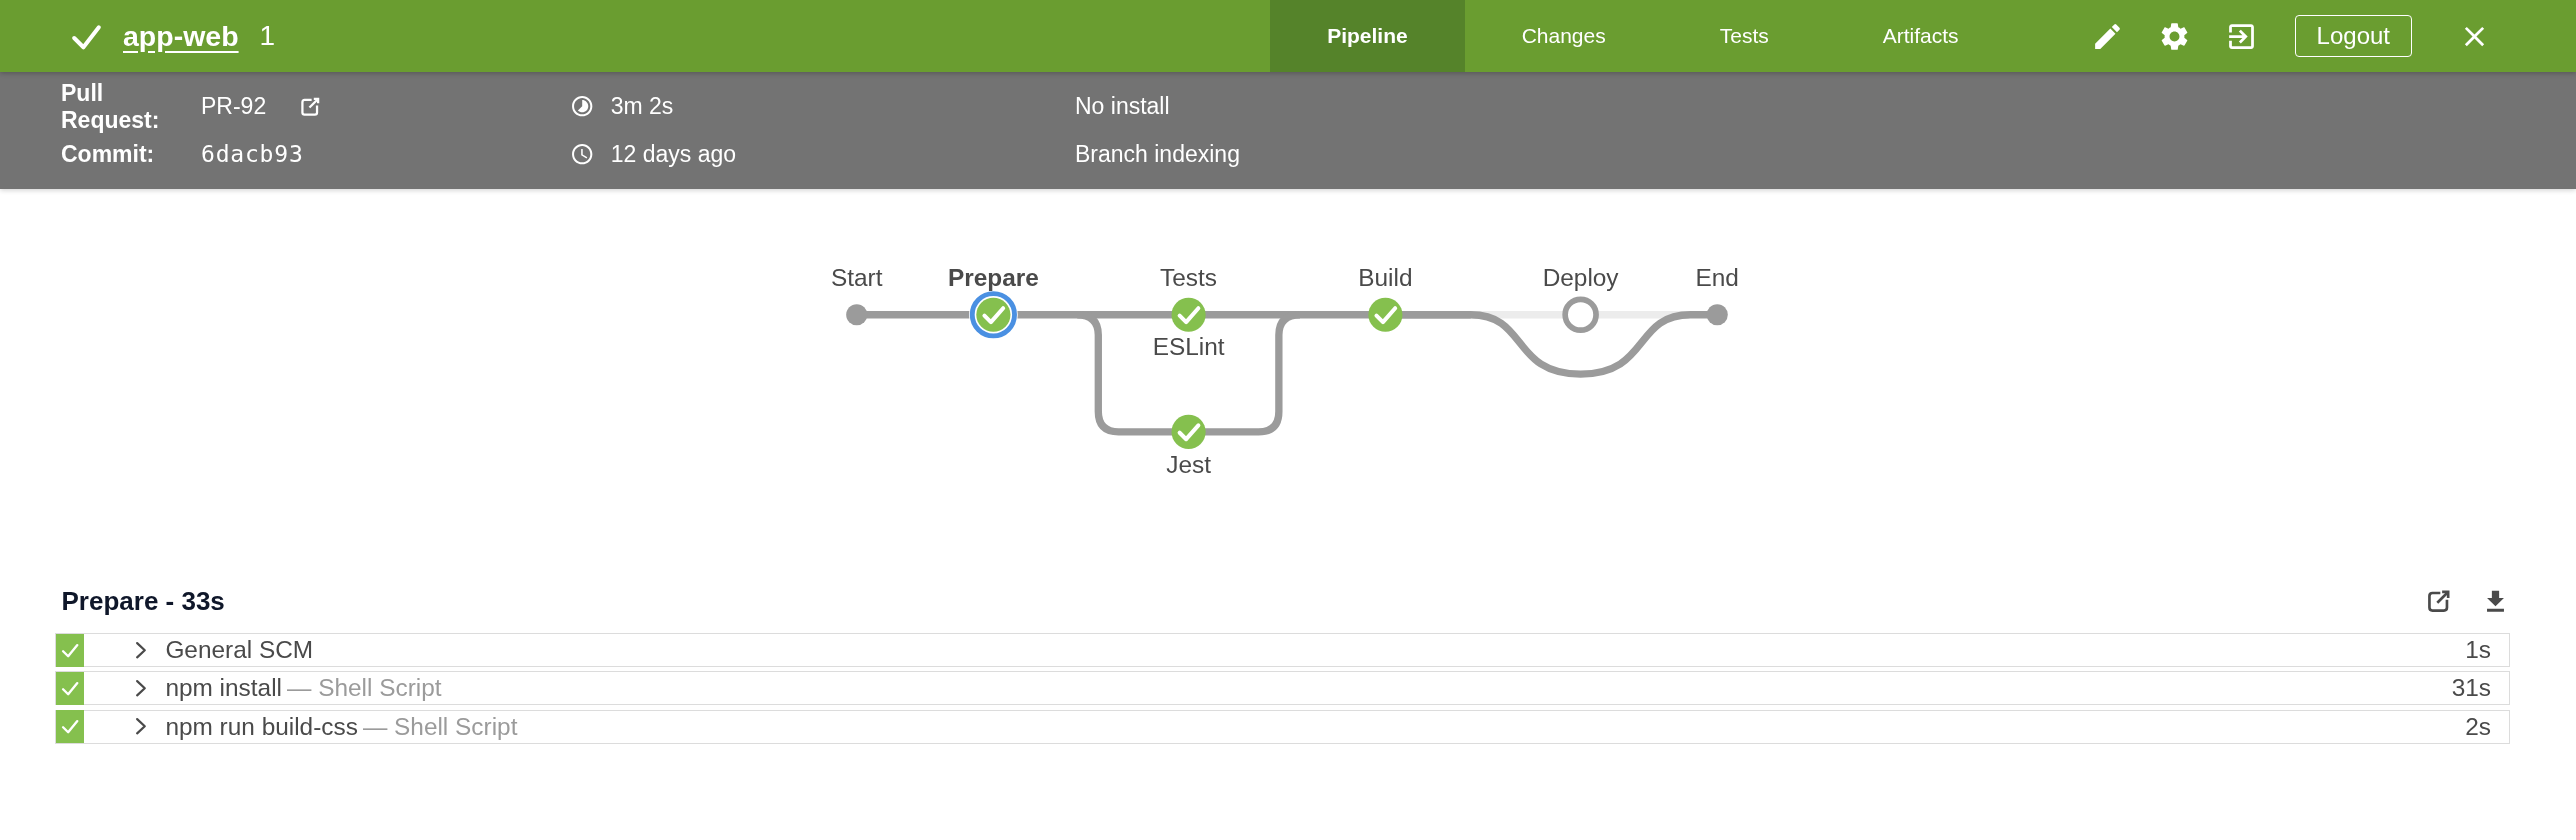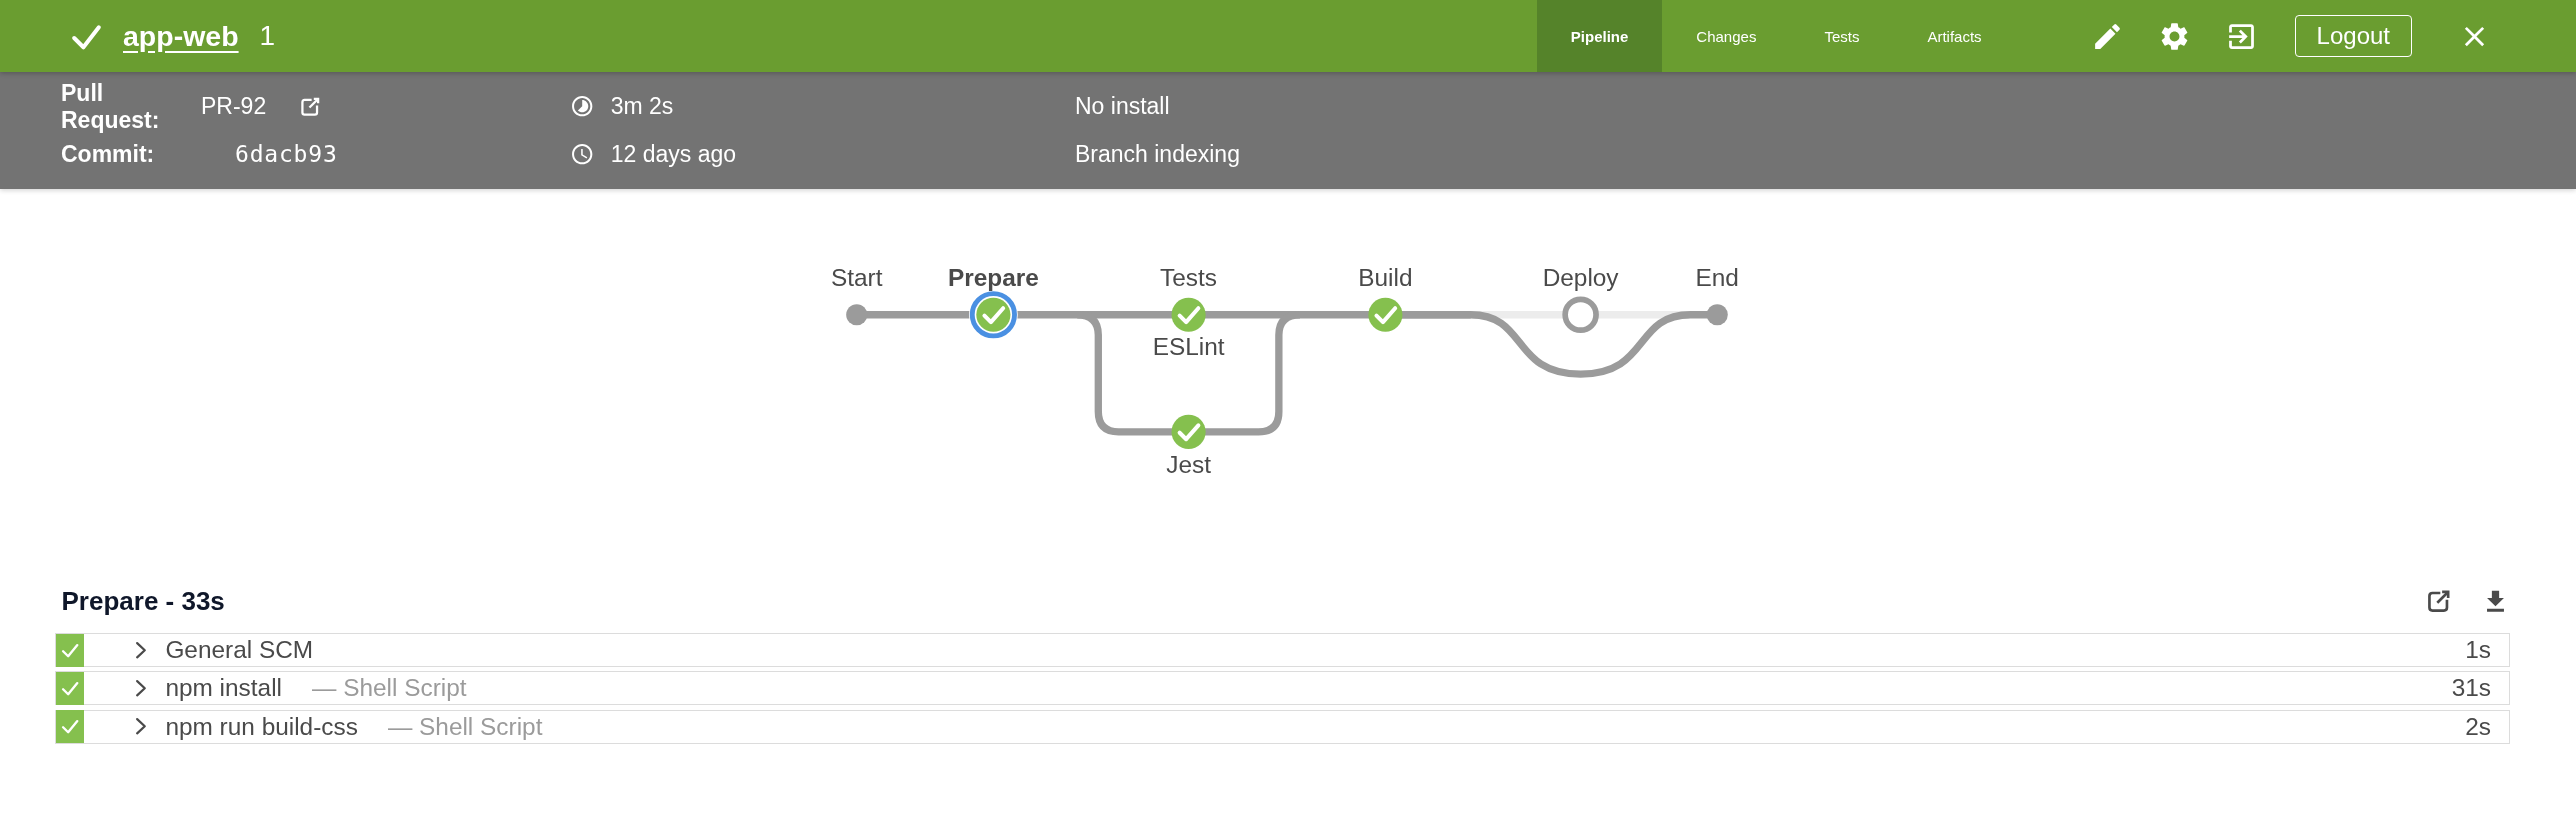--- a/index.html
+++ b/index.html
@@ -21,22 +21,22 @@
   .topbar-left { display:flex; align-items:center; padding-left:68px; }
   .status-check { width:37px; height:37px; }
   .run-title {
     margin-left:18px; font-size:28.5px; font-weight:600;
     color:#fff; text-decoration:underline; text-underline-offset:4.9px; cursor:pointer;
   }
   .run-number { margin-left:21px; font-size:28px; font-weight:400; }
 
   .tabs { margin-left:auto; display:flex; height:72px; }
   .tab {
-    display:flex; align-items:center; padding:0 34px;
-    font-size:15px; cursor:pointer; color:#fff;
+    display:flex; align-items:center; padding:0 57px;
+    font-size:21px; cursor:pointer; color:#fff;
   }
   .tab.active { background:#55832A; font-weight:700; }
 
   .topbar-actions { display:flex; align-items:center; padding:0 85px 0 41px; }
   .action-icon { width:33px; height:33px; margin-left:34px; cursor:pointer; flex:none; }
   .logout-btn {
     margin-left:37px; background:transparent; color:#fff;
     border:1.6px solid #fff; border-radius:4px;
     font-size:24px; font-family:inherit; padding:5.7px 21px; cursor:pointer;
   }
@@ -50,21 +50,21 @@
     z-index:4;
   }
   .info-col { position:absolute; top:0; display:flex; flex-direction:column; }
   .info-line { display:flex; align-items:center; height:33px; }
   .info-line + .info-line { margin-top:14.7px; }
   .col-commit { left:61px; top:18px; }
   .col-times  { left:570px; top:18px; }
   .col-cause  { left:1075px; top:18px; }
   .info-label { font-weight:700; font-size:23px; width:140px; flex:none; }
   .info-value { font-size:23px; }
-  .mono { font-family:"DejaVu Sans Mono", monospace; font-size:23px; letter-spacing:0.8px;margin-left:34px; }
+  .mono { font-family:"DejaVu Sans Mono", monospace; font-size:23px; letter-spacing:0.8px; }
   .pr-link-icon { width:26px; height:26px; margin-left:31px; cursor:pointer; }
   .info-icon { width:24.4px; height:24.4px; margin-right:16.3px; flex:none; }
   .cause-text { font-size:23px; }
 
   
   .graph { position:absolute; top:244px; left:774px; width:1026px; height:244px; }
   .stage-label { font-size:30px; fill:#4a4a4a; }
   .stage-label.bold { font-weight:700; }
 
   
@@ -79,21 +79,21 @@
     background:#fff; border:0.8px solid #dcdcdc;
     display:flex; align-items:center; cursor:pointer;
   }
   .row-strip {
     position:absolute; left:0; top:-0.8px; bottom:-0.8px; width:28px;
     background:#85C04E; display:flex; align-items:center; justify-content:center;
   }
   .row-check { width:24.4px; height:24.4px; }
   .row-chevron { width:24.4px; height:24.4px; margin-left:72px; flex:none; }
   .row-name { font-size:24.4px; color:#4a4a4a; margin-left:13px; }
-  .row-detail { font-size:24.4px; color:#9b9b9b; margin-left:30px; }
+  .row-detail { font-size:24.4px; color:#9b9b9b; margin-left:5px; }
   .row-duration { margin-left:auto; padding-right:18px; font-size:24.4px; color:#4a4a4a; }
 </style>
 </head>
 <body>
 
 <div class="topbar">
   <div class="topbar-left">
     <svg class="status-check" viewBox="0 0 24 24">
       <polyline points="4,13 10,19 20,6" fill="none" stroke="#fff" stroke-width="2.6" stroke-linecap="round" stroke-linejoin="round"></polyline>
     </svg>

